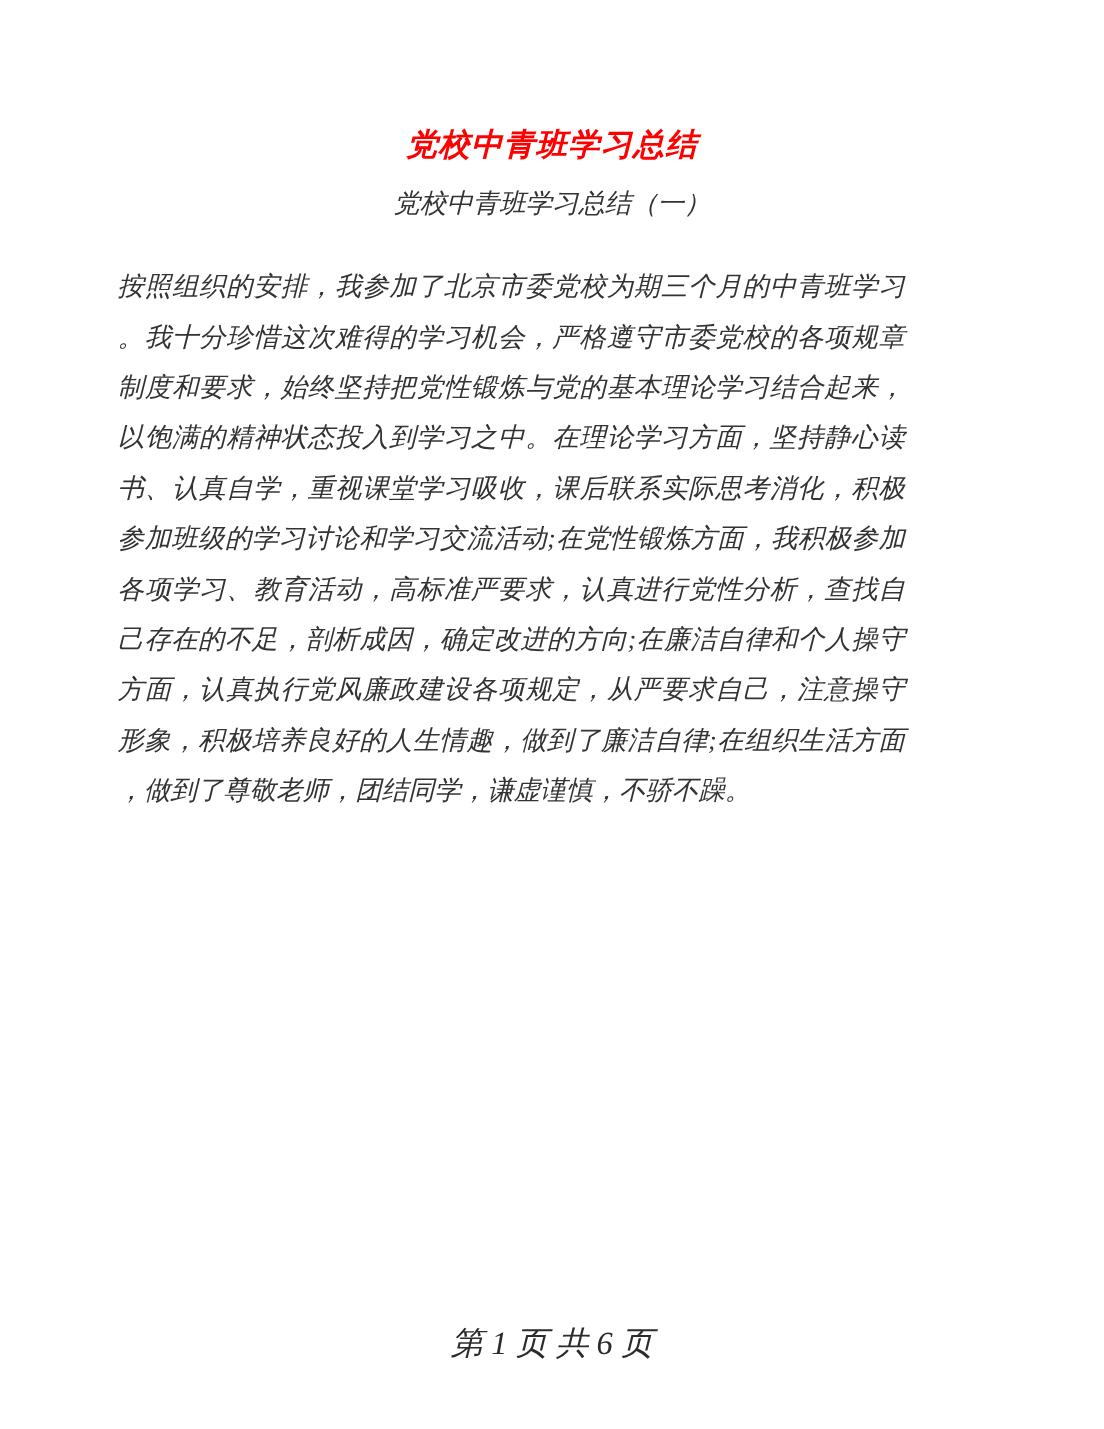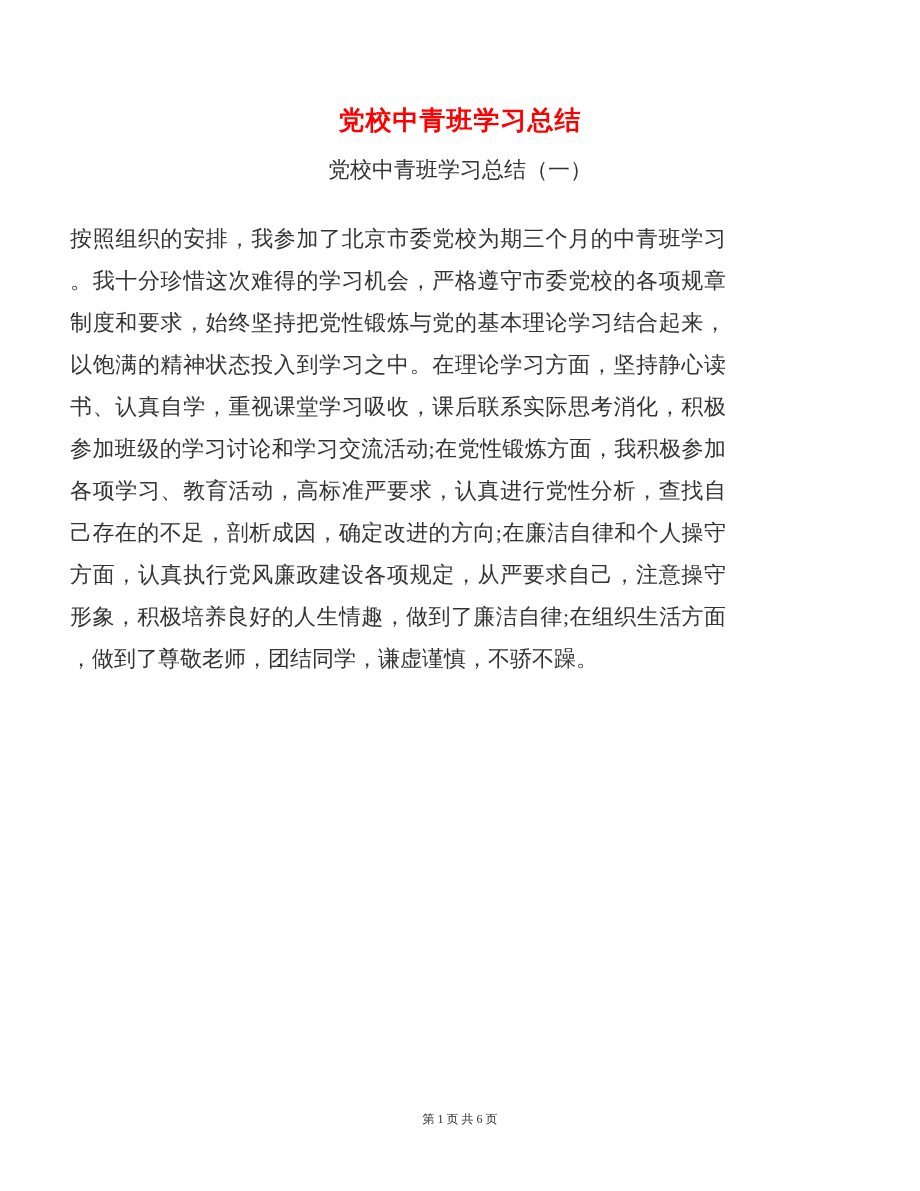--- a/index.html
+++ b/index.html
@@ -7,20 +7,21 @@
     padding: 0;
     background: #ffffff;
   }
   .page {
     position: relative;
     width: 920px;
     height: 1191px;
     background: #ffffff;
     font-family: "Liberation Serif", "DejaVu Serif", serif;
     overflow: hidden;
+    font-style: italic;
   }
   .doc-title {
     margin: 0;
     padding-top: 106px;
     text-align: center;
     color: #ff0000;
     font-size: 26px;
     font-weight: bold;
     line-height: 30px;
     letter-spacing: 1px;
@@ -28,41 +29,41 @@
   .doc-subtitle {
     margin-top: 20px;
     text-align: center;
     color: #333333;
     font-size: 22px;
     font-weight: normal;
     line-height: 28px;
   }
   .doc-body {
     width: 656px;
-    margin-left: 70px;
+    margin-left: 98px;
     margin-top: 34px;
   }
   .doc-paragraph {
     margin: 0 0 38px 0;
     color: #333333;
     font-size: 22px;
     line-height: 42px;
     text-align: justify;
     text-justify: inter-ideograph;
     line-break: anywhere;
     overflow-wrap: break-word;
   }
   .doc-footer {
     position: absolute;
     left: 0;
     right: 0;
     top: 1106px;
     text-align: center;
     color: #2b2b2b;
-    font-size: 12px;
+    font-size: 27px;
     line-height: 26px;
   }
 </style>
 </head>
 <body>
 
 <div class="page">
   <h1 class="doc-title">党校中青班学习总结</h1>
 
   <div class="doc-subtitle">党校中青班学习总结（一）</div>

